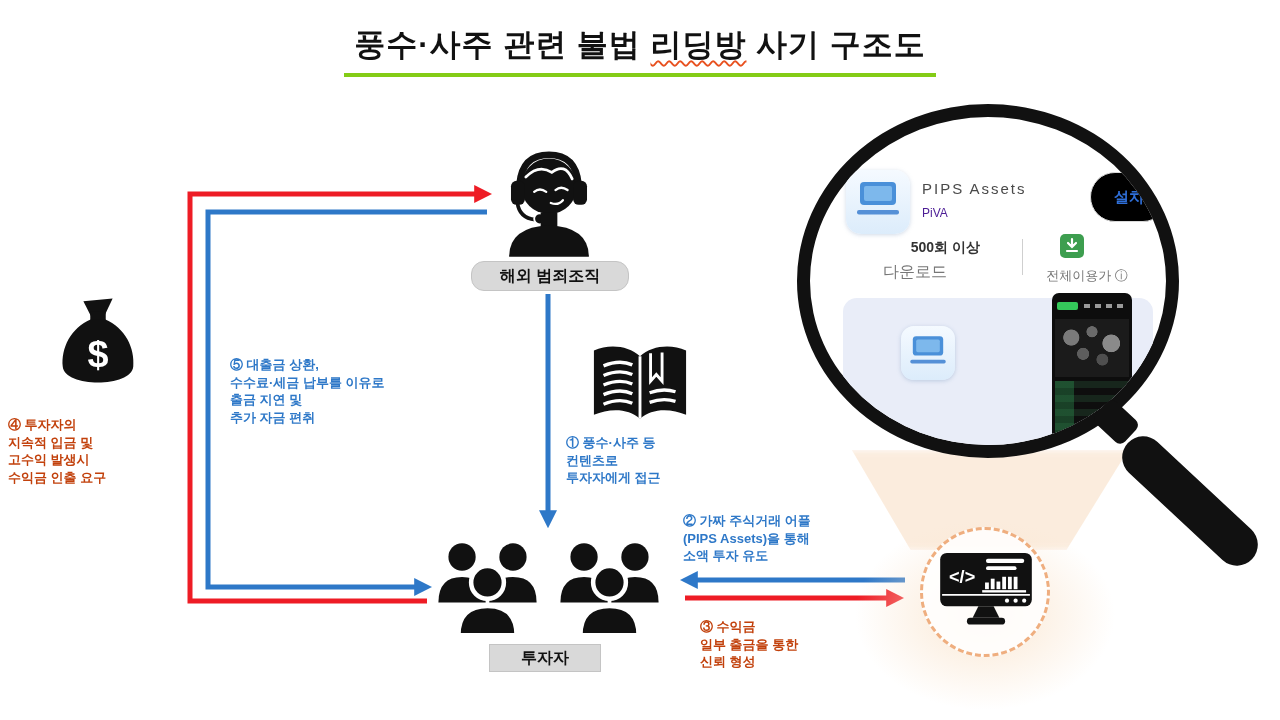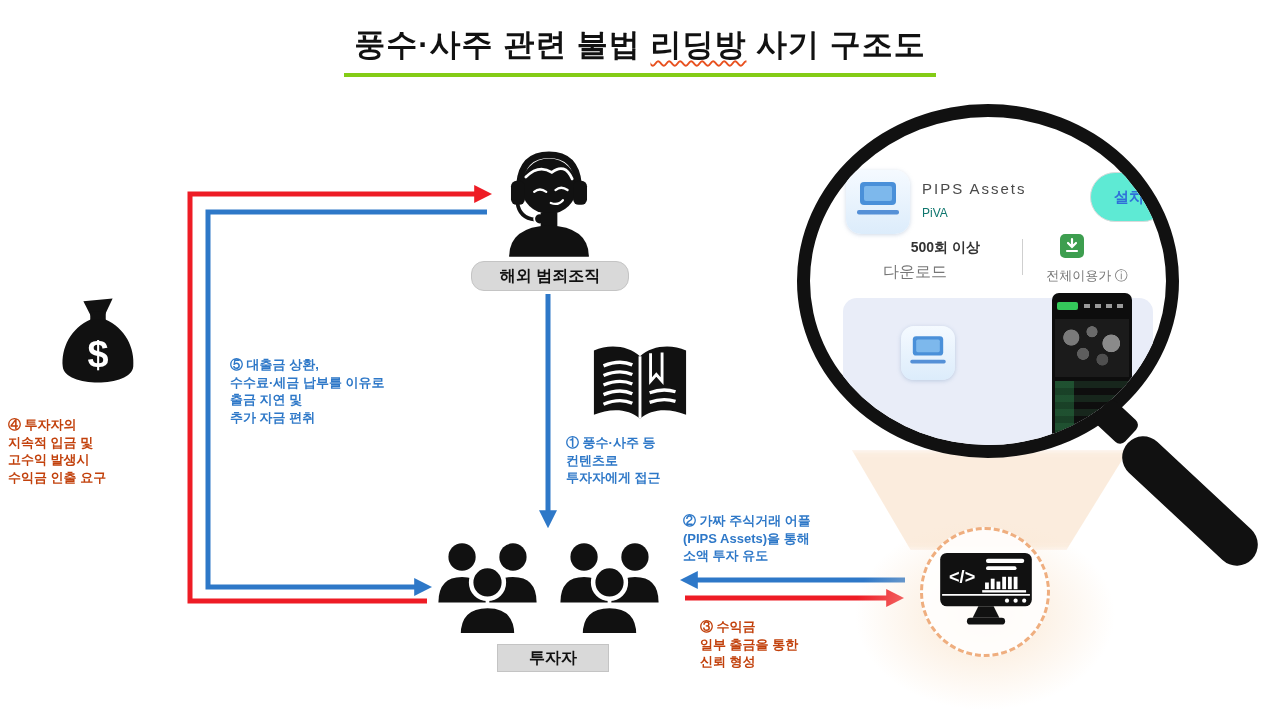--- a/index.html
+++ b/index.html
@@ -26,23 +26,23 @@
 
   
   #magnifier-lens { position:absolute; left:797px; top:104px; width:382px; height:354px;
                     border:13px solid #111; border-radius:50%; background:#ffffff;
                     overflow:hidden; z-index:5; }
   #app-icon-large { position:absolute; left:36px; top:53px; width:64px; height:64px;
                     border-radius:15px; background:linear-gradient(#f5faff,#dcecfb);
                     box-shadow:0 1px 4px rgba(120,150,190,.35); }
   #app-name  { position:absolute; left:112px; top:63px; font-size:15px; color:#4a4a4a;
                letter-spacing:2px;text-align:center; }
-  #app-developer { position:absolute; left:112px; top:89px; font-size:12px; color:#0f766e; }
+  #app-developer { position:absolute; left:112px; top:89px; font-size:12px; color:#4c1d95; }
   #install-button { position:absolute; left:280px; top:55px; width:78px; height:50px;
-                    border:1.5px solid #dadada; border-radius:25px; background:#5eead4;
+                    border:1.5px solid #dadada; border-radius:25px; background:#000000;
                     color:#2f6fd8; font-weight:bold; font-size:15px; line-height:47px;
                     text-align:center; }
   #extra-card { position:absolute; left:366px; top:62px; width:70px; height:56px;
                 border:1.5px solid #e2e2e2; border-radius:16px; background:#fff; }
   #downloads-count { position:absolute; left:40px; top:122px; width:130px; text-align:right;
                      font-size:14px; font-weight:bold; color:#333; }
   #downloads-label { position:absolute; left:40px; top:145px; width:130px; text-align:center;
                      font-size:16px; color:#777; }
   #stats-divider { position:absolute; left:212px; top:122px; width:1px; height:36px; background:#cfcfcf; }
   #rating-badge { position:absolute; left:250px; top:117px; width:24px; height:24px; }
@@ -173,21 +173,21 @@
   <path d="M28,108 Q28,76 60,76 Q92,76 92,108 Z" fill="#111" stroke="#fff" stroke-width="5"></path>
 </svg>
 <svg id="investors-right" viewBox="0 0 120 110">
   <circle cx="32" cy="22" r="15" fill="#111"></circle>
   <path d="M6,72 Q6,44 32,44 Q58,44 58,72 Z" fill="#111"></path>
   <circle cx="88" cy="22" r="15" fill="#111"></circle>
   <path d="M62,72 Q62,44 88,44 Q114,44 114,72 Z" fill="#111"></path>
   <circle cx="60" cy="50" r="18" fill="#111" stroke="#fff" stroke-width="5"></circle>
   <path d="M28,108 Q28,76 60,76 Q92,76 92,108 Z" fill="#111" stroke="#fff" stroke-width="5"></path>
 </svg>
-<div class="node-label" style="left:489px; top:644px; width:112px; height:28px; line-height:26px;margin-left:8px;">투자자</div>
+<div class="node-label" style="left:489px; top:644px; width:112px; height:28px; line-height:26px;">투자자</div>
 
 <div class="step-text blue" style="left:683px; top:512px; width:225px;">② 가짜 주식거래 어플
 (PIPS Assets)을 통해
 소액 투자 유도</div>
 <div class="step-text red" style="left:700px; top:618px; width:180px;">③ 수익금
 일부 출금을 통한
 신뢰 형성</div>
 
 <div id="beam"></div>
 <div id="beam-glow"></div>

